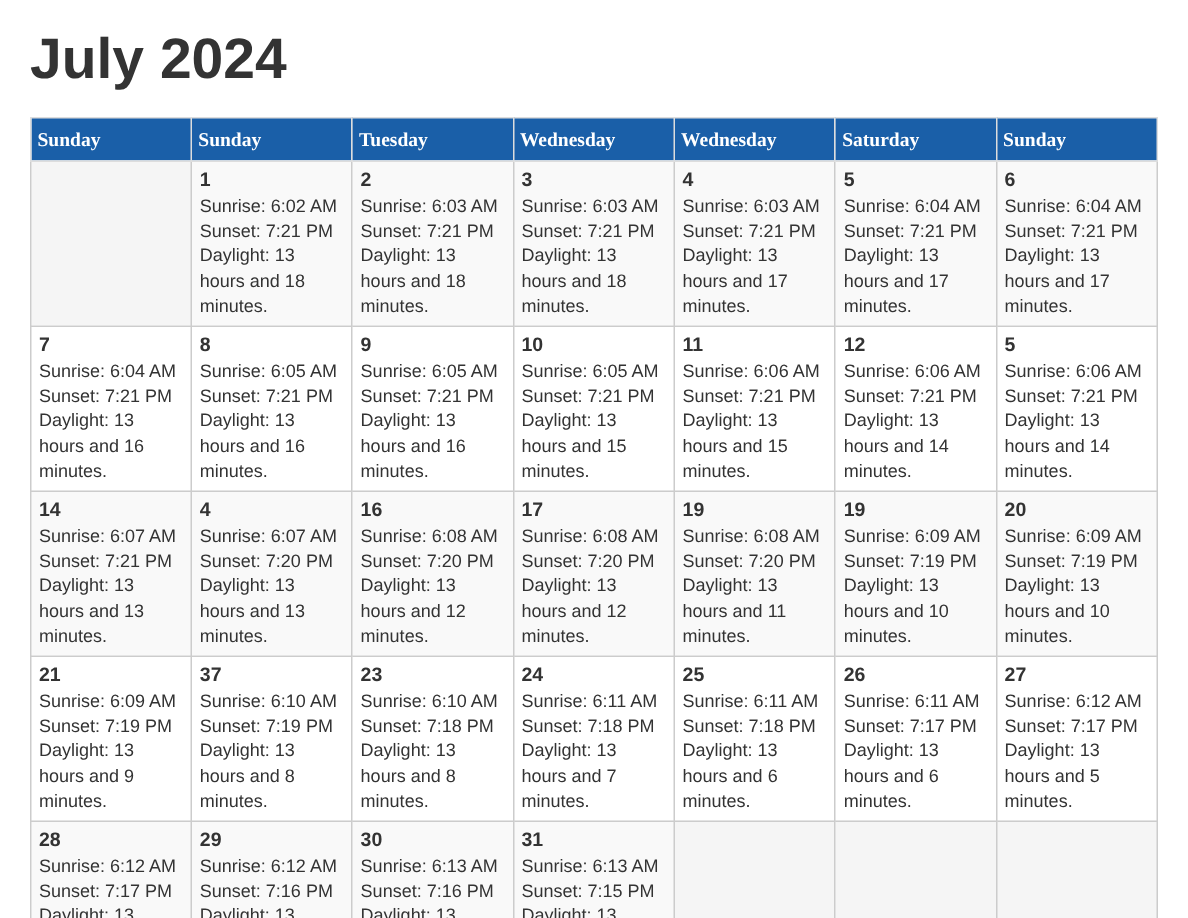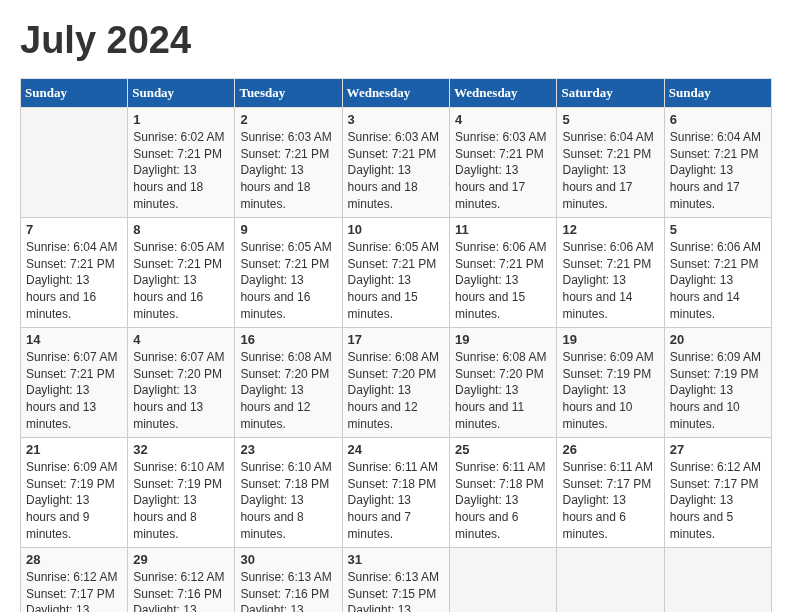--- a/index.html
+++ b/index.html
@@ -291,21 +291,21 @@
       <tr>
         <td>
         <span class="day-num">21</span>
         <div class="day-info">
           Sunrise: 6:09 AM<br>
           Sunset: 7:19 PM<br>
           Daylight: 13 hours and 9 minutes.
         </div>
       </td>
         <td>
-        <span class="day-num">32</span>
+        <span class="day-num">37</span>
         <div class="day-info">
           Sunrise: 6:10 AM<br>
           Sunset: 7:19 PM<br>
           Daylight: 13 hours and 8 minutes.
         </div>
       </td>
         <td>
         <span class="day-num">23</span>
         <div class="day-info">
           Sunrise: 6:10 AM<br>

